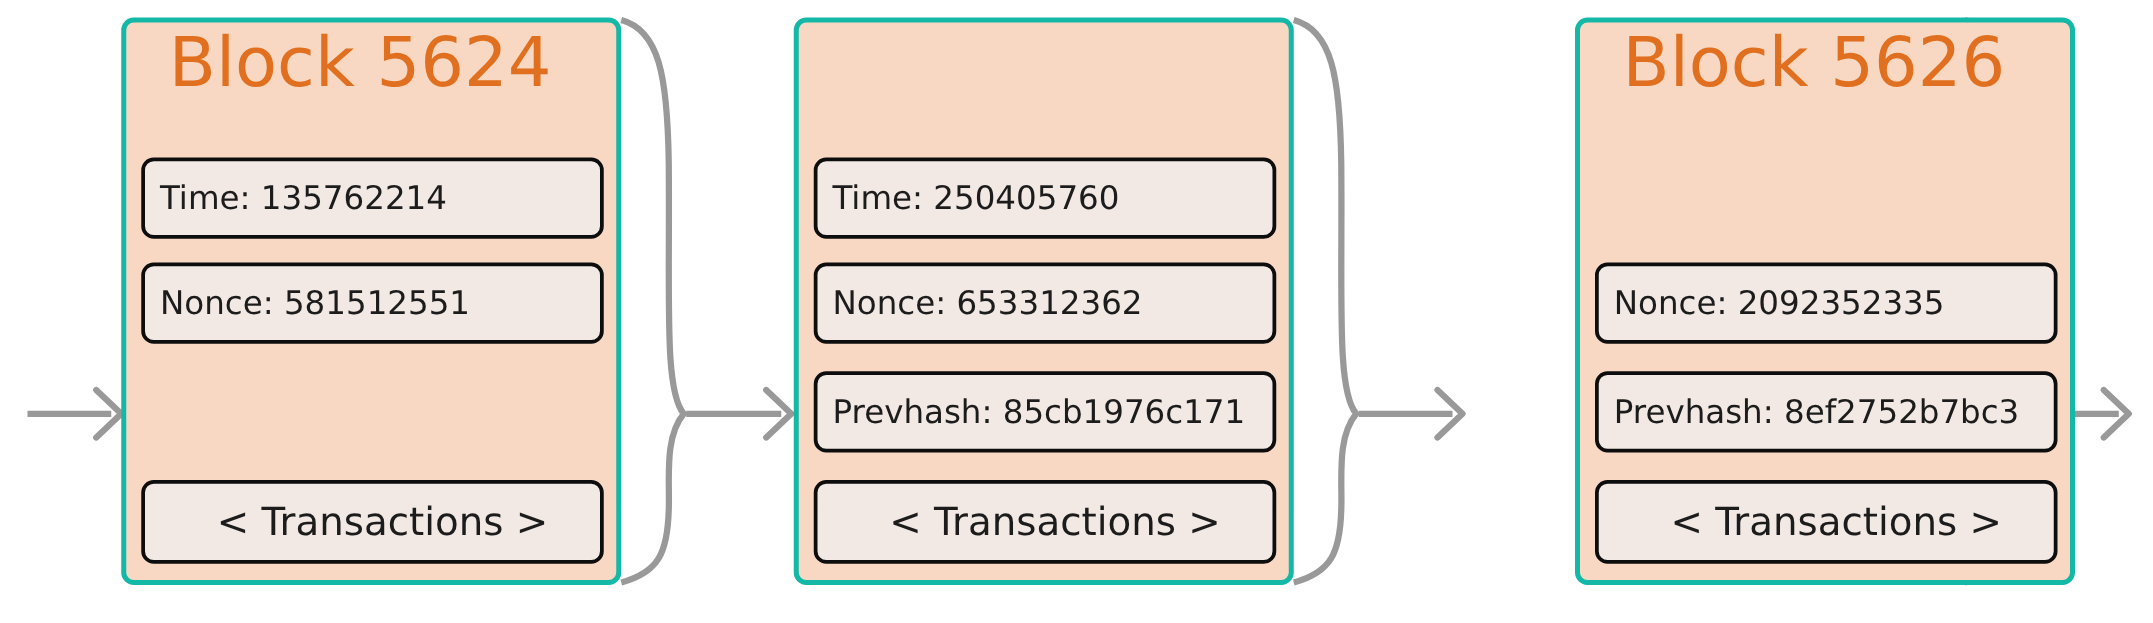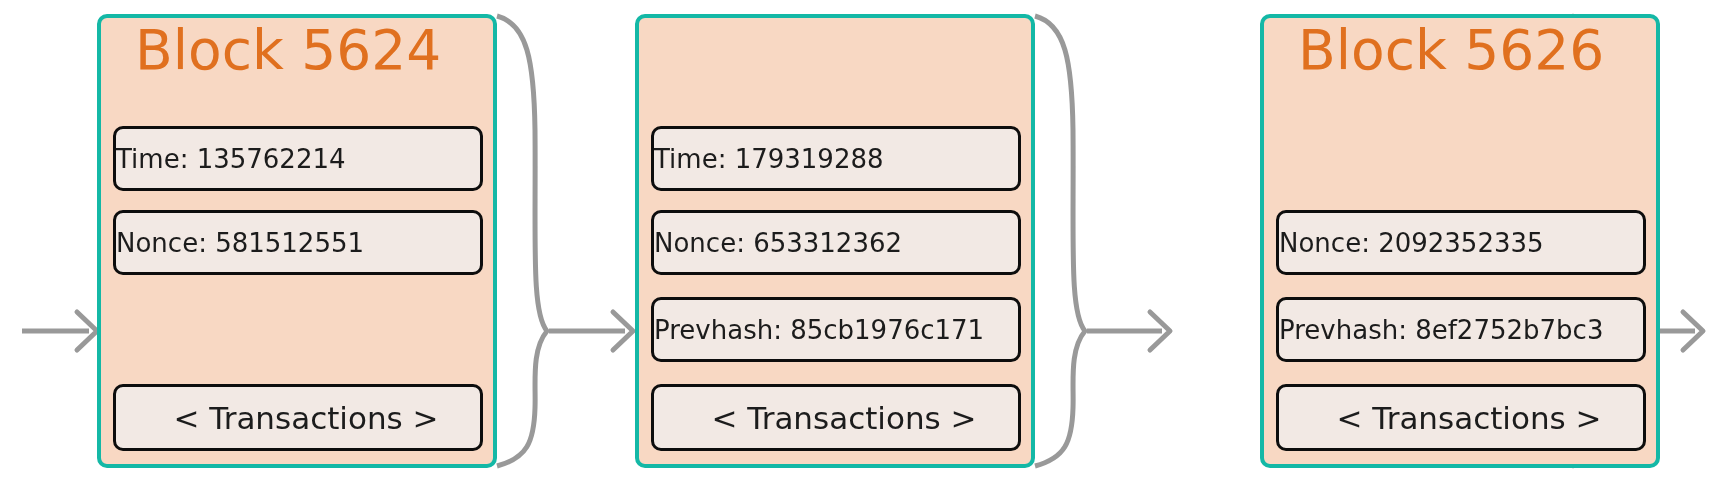--- a/index.html
+++ b/index.html
@@ -48,21 +48,21 @@
     position: absolute;
     left: 12px;
     width: 370px;
     height: 65px;
     box-sizing: border-box;
     background: #f2e9e4;
     border: 3px solid #0d0d0d;
     border-radius: 10px;
     display: flex;
     align-items: center;
-    padding-left: 0;
+    padding-left: 12px;
     font-size: 26px;
     color: #1c1c1c;
     white-space: nowrap;
   }
   .field-time   { top: 108px; }
   .field-nonce  { top: 192px; }
   .field-prev   { top: 279px; }
   .field-tx {
     top: 366px;
     height: 67px;
@@ -108,21 +108,21 @@
   </svg>
 
   <div class="block block-1">
     <div class="block-title">Block 5624</div>
     <div class="field field-time">Time: 135762214</div>
     <div class="field field-nonce">Nonce: 581512551</div>
     <div class="field field-tx">&lt; Transactions &gt;</div>
   </div>
 
   <div class="block block-2">
-    <div class="field field-time">Time: 179319288</div>
+    <div class="field field-time">Time: 250405760</div>
     <div class="field field-nonce">Nonce: 653312362</div>
     <div class="field field-prev">Prevhash: 85cb1976c171</div>
     <div class="field field-tx">&lt; Transactions &gt;</div>
   </div>
 
   <div class="block block-3">
     <div class="block-title">Block 5626</div>
     <div class="field field-nonce">Nonce: 2092352335</div>
     <div class="field field-prev">Prevhash: 8ef2752b7bc3</div>
     <div class="field field-tx">&lt; Transactions &gt;</div>

